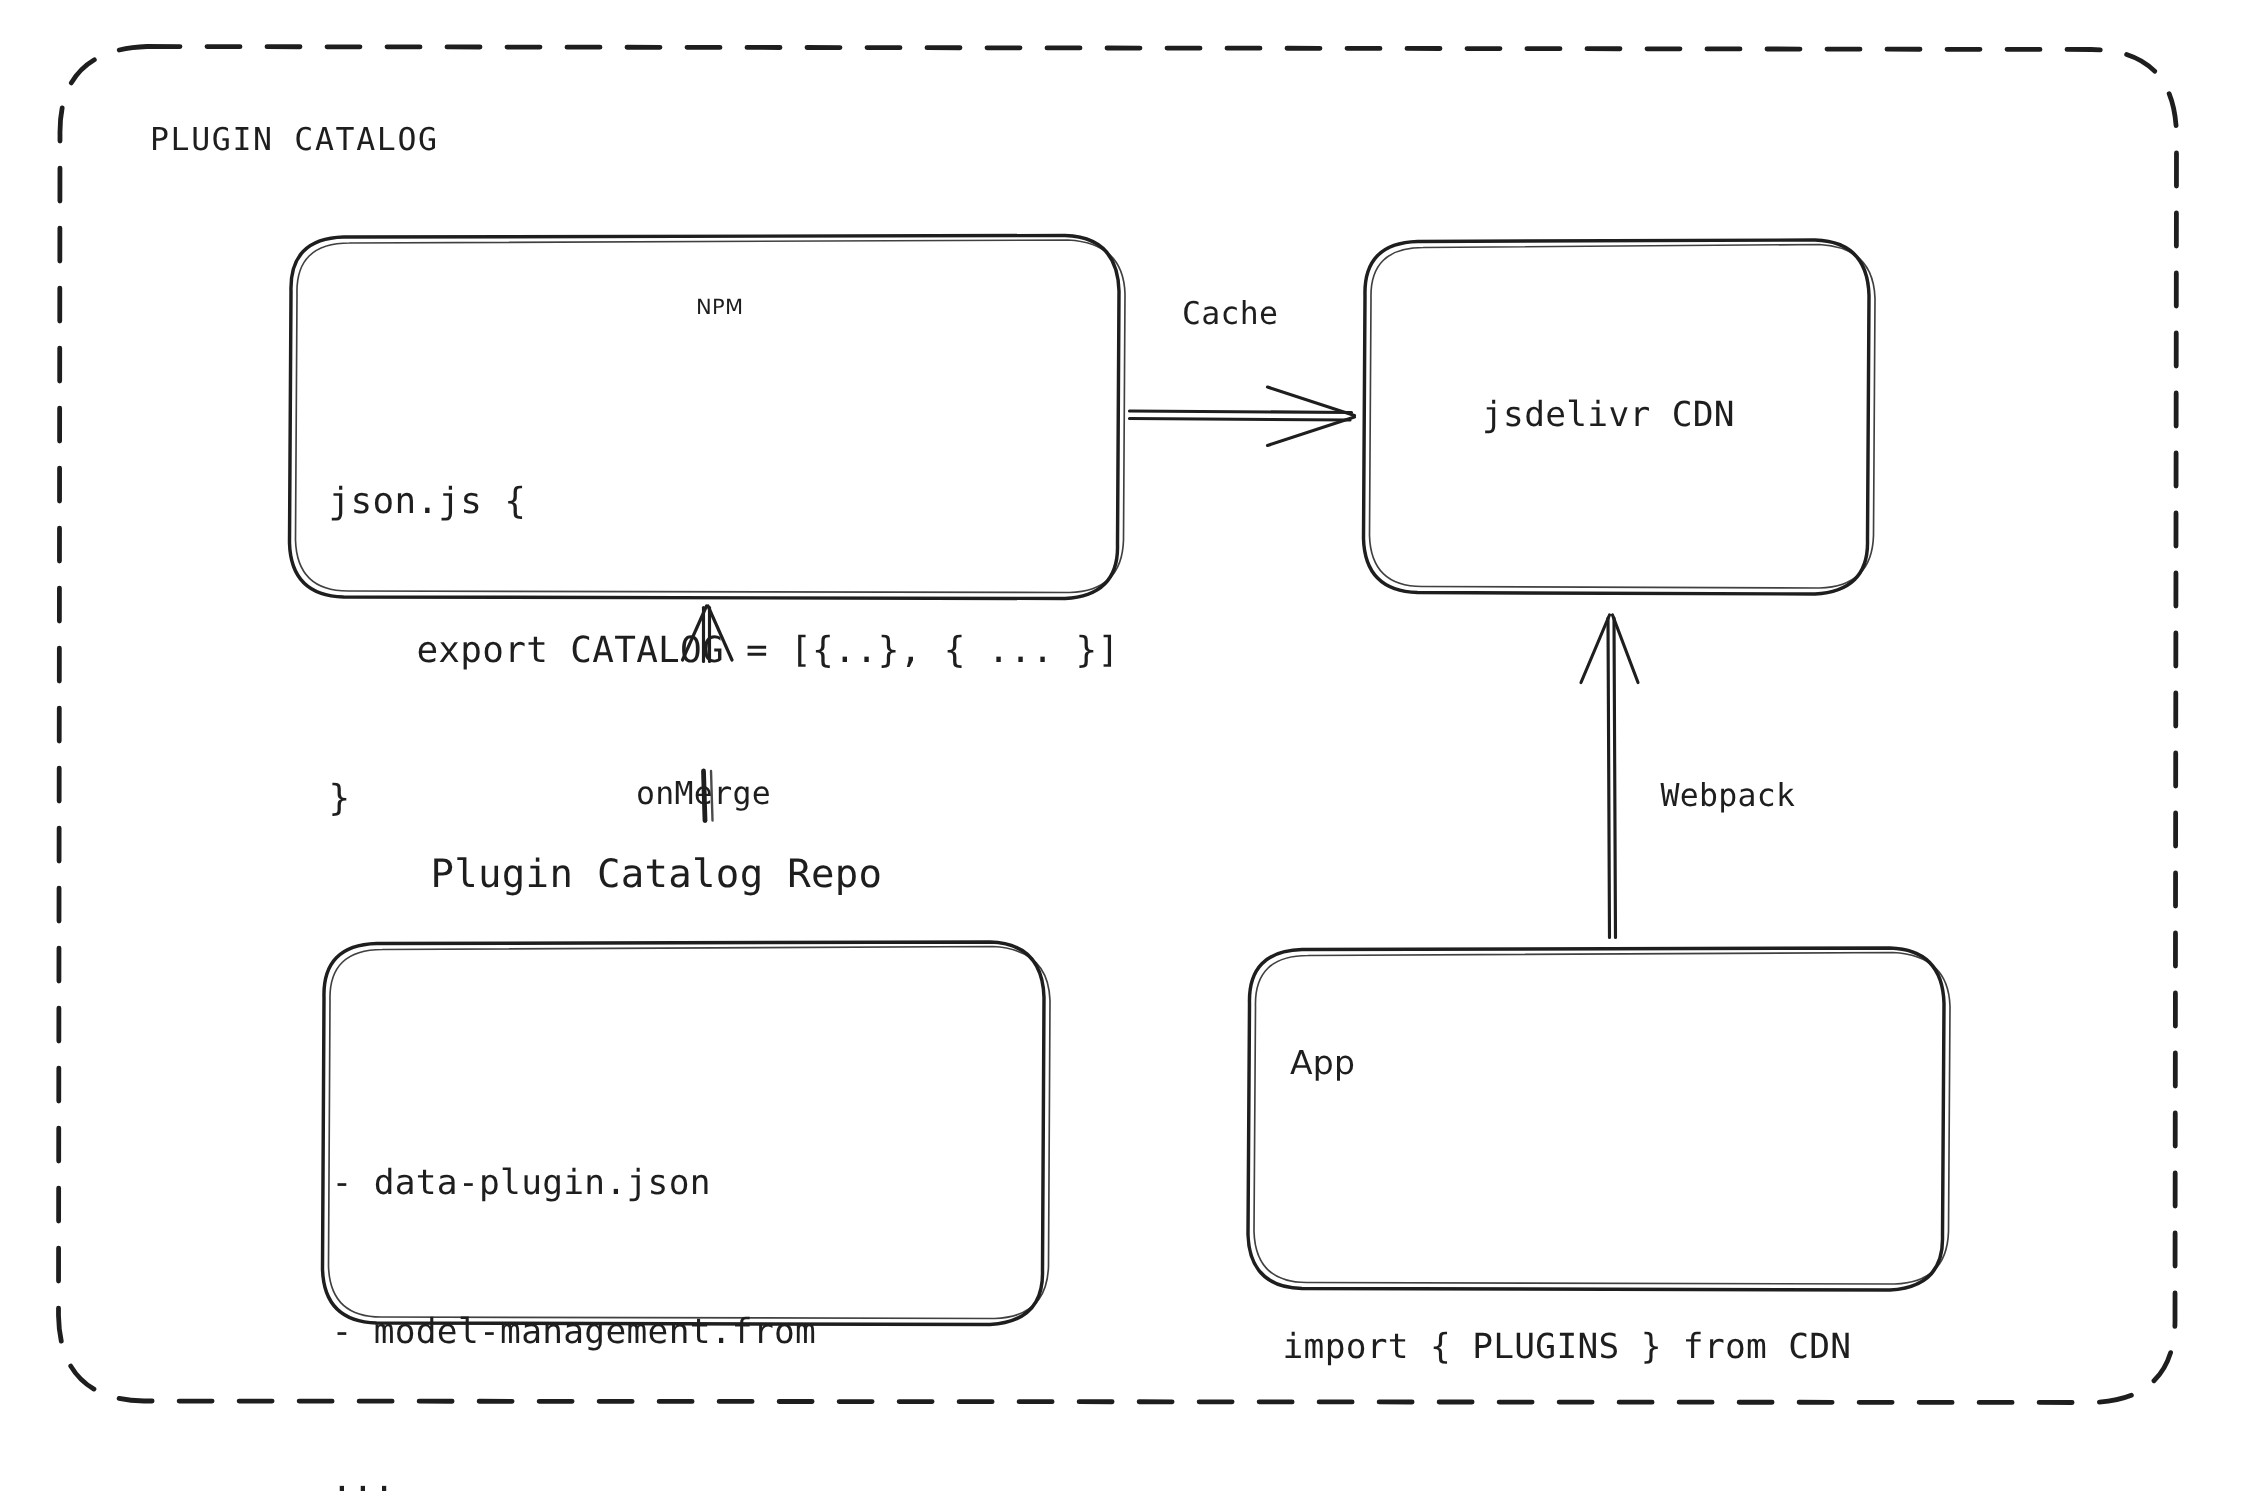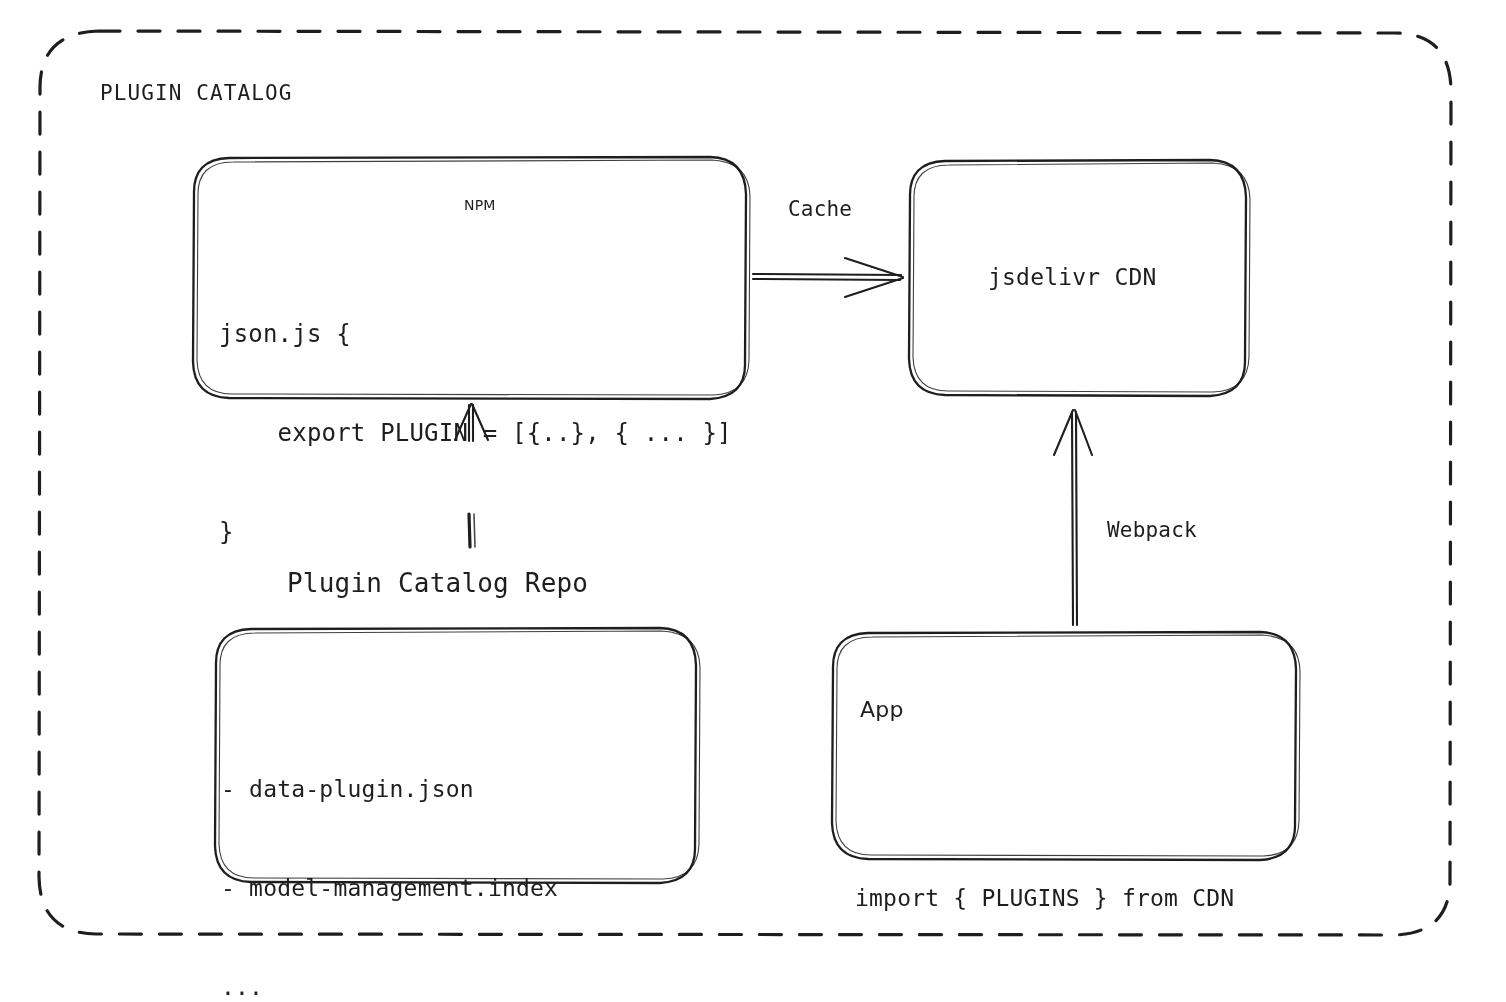--- a/index.html
+++ b/index.html
@@ -168,38 +168,39 @@
 
     </g>
   </svg>
 
   <div class="txt mono" id="container-title">PLUGIN CATALOG</div>
 
   <div class="txt sans" id="npm-title">NPM</div>
 
   <div class="txt mono" id="npm-code">
     <div>json.js {</div>
-    <div>    export PLUGIN = [{..}, { ... }]</div>
+    <div>    export CATALOG = [{..}, { ... }]</div>
     <div>}</div>
   </div>
 
   <div class="txt mono" id="cdn-title">jsdelivr CDN</div>
 
   <div class="txt mono" id="cache-label">Cache</div>
 
   <div class="txt mono" id="pipeline-label">
+    <div>onMerge</div>
   </div>
 
   <div class="txt mono" id="import-label">Webpack</div>
 
   <div class="txt mono" id="repo-title">Plugin Catalog Repo</div>
 
   <div class="txt mono" id="repo-list">
     <div>- data-plugin.json</div>
-    <div>- model-management.index</div>
+    <div>- model-management.from</div>
     <div>...</div>
   </div>
 
   <div class="txt sans" id="app-title">App</div>
 
   <div class="txt mono" id="app-code">
     <div>import { PLUGINS } from CDN</div>
     
   </div>
 

